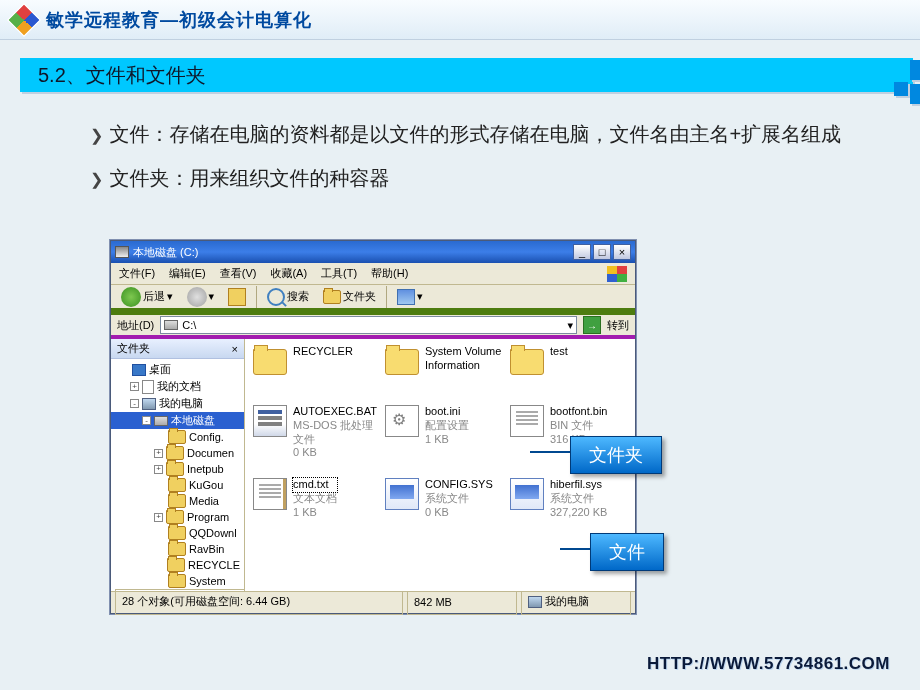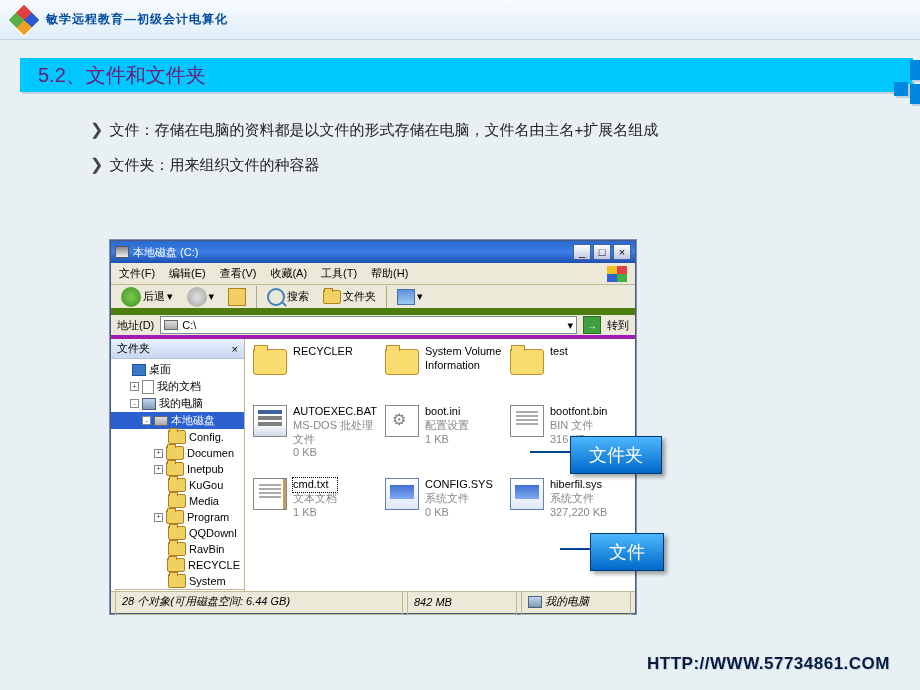--- a/index.html
+++ b/index.html
@@ -1,26 +1,26 @@
 <!DOCTYPE html>
 <html><head>
 <meta charset="utf-8">
 <style>
 * { margin:0; padding:0; box-sizing:border-box; font-family:"SimSun","Microsoft YaHei",sans-serif; }
 body { width:920px; height:690px; background:#e8f0f4; position:relative; overflow:hidden; }
 .header-bar { height:40px; background:linear-gradient(#f8fcff,#e0edf7); border-bottom:1px solid #c0d0e0; display:flex; align-items:center; padding:0 12px; gap:10px; }
 .logo { width:24px; height:24px; transform:rotate(45deg); background:conic-gradient(#2a58d0 0 90deg,#f0a020 90deg 180deg,#58b048 180deg 270deg,#e04040 270deg); border:1px solid #fff; }
-.header-title { font-weight:bold; color:#004aa0; font-size:12px; letter-spacing:1px; }
-.section-header { margin:18px 20px 0 20px; height:34px; background:#00c8ff; display:flex; align-items:center; padding:0 18px; font-size:20px; color:#701a75; width:893px; box-shadow:2px 2px 0 #c0d0e0;text-align:right; }
+.header-title { font-weight:bold; color:#004aa0; font-size:18px; letter-spacing:1px; }
+.section-header { margin:18px 20px 0 20px; height:34px; background:#00c8ff; display:flex; align-items:center; padding:0 18px; font-size:20px; color:#0f172a; width:893px; box-shadow:2px 2px 0 #c0d0e0;text-align:right; }
 .deco-blocks { position:absolute; right:40px; top:60px; }
 .deco-blocks div { position:absolute; background:#0088e0; box-shadow:2px 2px 0 #c0d0e0; }
 .deco-a{width:20px;height:20px;left:30px;top:0}
 .deco-b{width:14px;height:14px;left:14px;top:22px}
 .deco-c{width:20px;height:20px;left:30px;top:24px}
-.content { padding:20px 60px 10px 90px; font-size:15px; color:#222; line-height:2.2; }
+.content { padding:20px 60px 10px 90px; font-size:20px; color:#222; line-height:2.2; }
 .content .bullet::before { content:"\276F"; color:#444; margin-right:6px; font-size:16px; }
 .window { position:absolute; left:110px; top:240px; width:526px; height:374px; border:1px solid #4a5a7a; background:#ece9d8; box-shadow:0 0 0 1px #8090b0; font-family:"Tahoma","SimSun"; font-size:11px; }
 .titlebar { height:22px; background:linear-gradient(#2a6ad0,#3c7ee8,#1a50b0); display:flex; align-items:center; color:#fff; padding:0 4px; gap:4px; }
 .title-icon { width:14px; height:12px; background:linear-gradient(#888,#eee); border:1px solid #555; }
 .window-btns { margin-left:auto; display:flex; gap:2px; }
 .window-btns span { width:18px; height:16px; background:linear-gradient(#fff,#c0c8e0); border:1px solid #4060a0; display:flex; align-items:center; justify-content:center; color:#000; font-size:11px; font-family:Arial; }
 .menubar { height:22px; display:flex; align-items:center; gap:14px; padding:0 8px; background:#ece9d8; border-bottom:1px solid #c0b890; }
 .win-flag { margin-left:auto; width:20px; height:16px; background:conic-gradient(#e04040 0 90deg,#40b040 90deg 180deg,#3060d0 180deg 270deg,#f0c020 270deg); }
 .toolbar { height:30px; display:flex; align-items:center; gap:6px; padding:0 6px; background:#ece9d8; border-bottom:7px solid #4d7c0f; }
 .tb-btn { display:flex; align-items:center; gap:2px; padding:2px 4px; }
@@ -62,21 +62,21 @@
 .txt-ring{box-shadow:-3px 0 0 #c0a060 inset}
 .ini-icon{background:#fff;border:1px solid #888;position:relative}
 .ini-icon::after{content:"\2699";position:absolute;left:6px;top:4px;font-size:16px;color:#808080}
 .sys-icon{background:linear-gradient(#fff,#e0e8f8);border:1px solid #6080c0;position:relative}
 .sys-icon::after{content:"";position:absolute;left:4px;right:4px;top:6px;height:14px;background:linear-gradient(#4070d0,#80a8f0)}
 .fi-text { font-size:11px; line-height:1.25; }
 .fi-name { color:#000; }
 .fi-meta { color:#888; }
 .sel-box { outline:1px dotted #000; }
 .statusbar { height:20px; background:#ece9d8; border-top:1px solid #c0b890; display:flex; align-items:center; font-size:11px; padding:0 4px; gap:4px; }
-.status-cell { border:1px solid #c0b890; height:16px; display:flex; align-items:center; padding:12px 6px;font-style:italic; }
+.status-cell { border:1px solid #c0b890; height:16px; display:flex; align-items:center; padding:12px 6px; }
 .callout { position:absolute; background:linear-gradient(#4db8ff,#0068c8); color:#fff; border:1px solid #003a78; box-shadow:3px 3px 4px rgba(0,0,0,.35); font-size:18px; padding:6px 18px; }
 .callout-line { position:absolute; height:2px; background:#004890; }
 .footer-url { position:absolute; right:30px; bottom:16px; font-family:"Arial Black",Arial; font-size:17px; font-weight:900; color:#0a1a3a; text-shadow:1px 1px 0 #c0d8f0; letter-spacing:.5px; }
 </style>
 </head>
 <body>
 
 <div class="header-bar">
   <div class="logo"></div>
   <div class="header-title">敏学远程教育—初级会计电算化</div>

